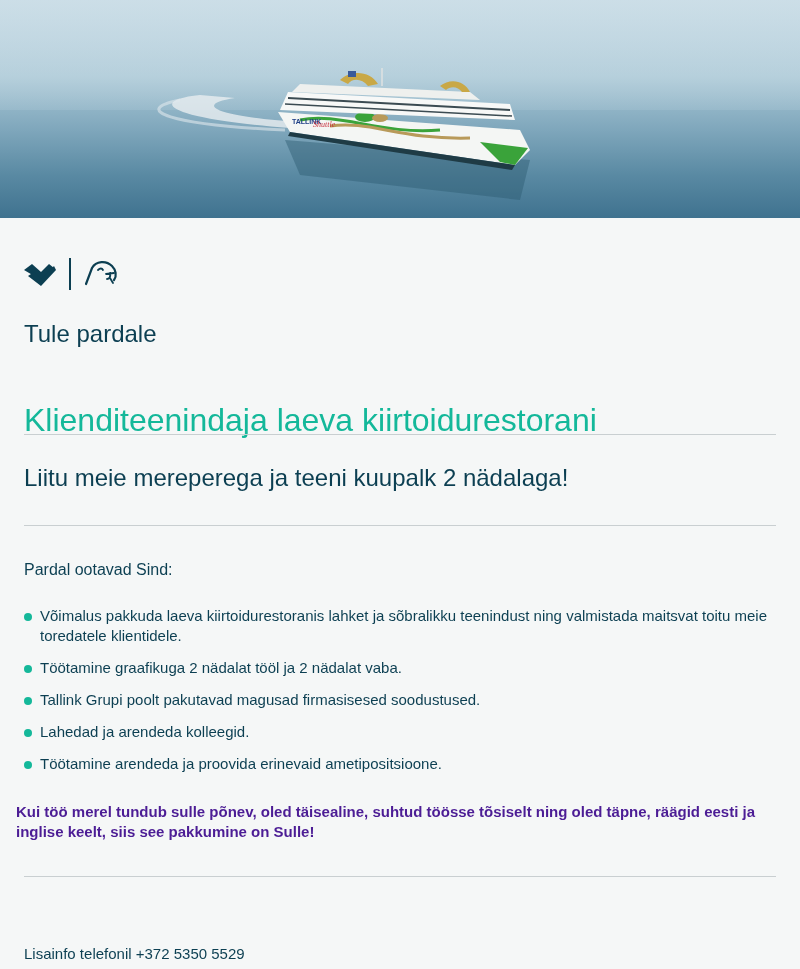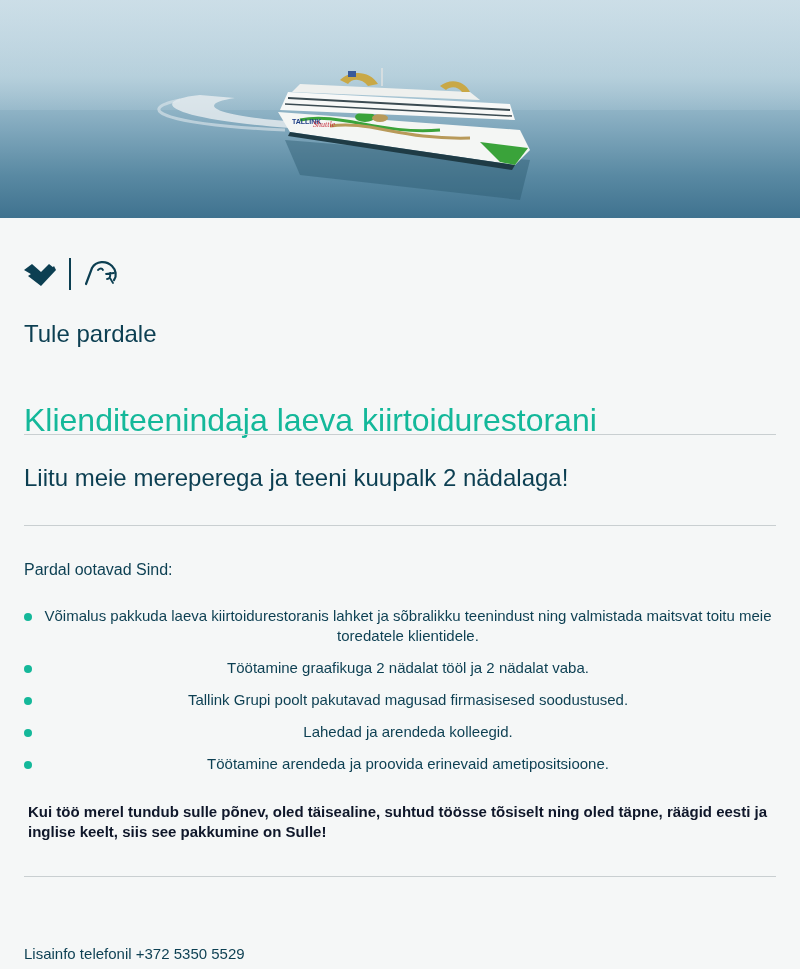--- a/index.html
+++ b/index.html
@@ -51,29 +51,28 @@
       font-size: 16px; color: #0c3f52; line-height: 30px;
     }
     .bullets {
       position: absolute; left: 24px; top: 606px; width: 752px;
       list-style: none; margin: 0; padding: 0;
     }
     .bullets li {
       position: relative; padding-left: 16px;
       font-size: 15px; line-height: 20px; color: #0c3f52;
       margin-bottom: 12px;
-      text-align: center;
     }
     .bullets li .dot {
       position: absolute; left: 0; top: 7px; width: 8px; height: 8px;
       border-radius: 50%; background: #14b89a;
     }
     .callout {
-      position: absolute; left: 28px; top: 802px; width: 752px;
-      font-size: 15px; line-height: 20px; font-weight: bold; color: #0f172a;
+      position: absolute; left: 16px; top: 802px; width: 752px;
+      font-size: 15px; line-height: 20px; font-weight: bold; color: #4c1d95;
     }
     .footer-info {
       position: absolute; left: 24px; top: 908px;
       font-size: 15px; line-height: 20px; color: #0c3f52; margin-top: 36px;
     }
   </style>
 </head>
 <body>
 
 <div class="hero">

